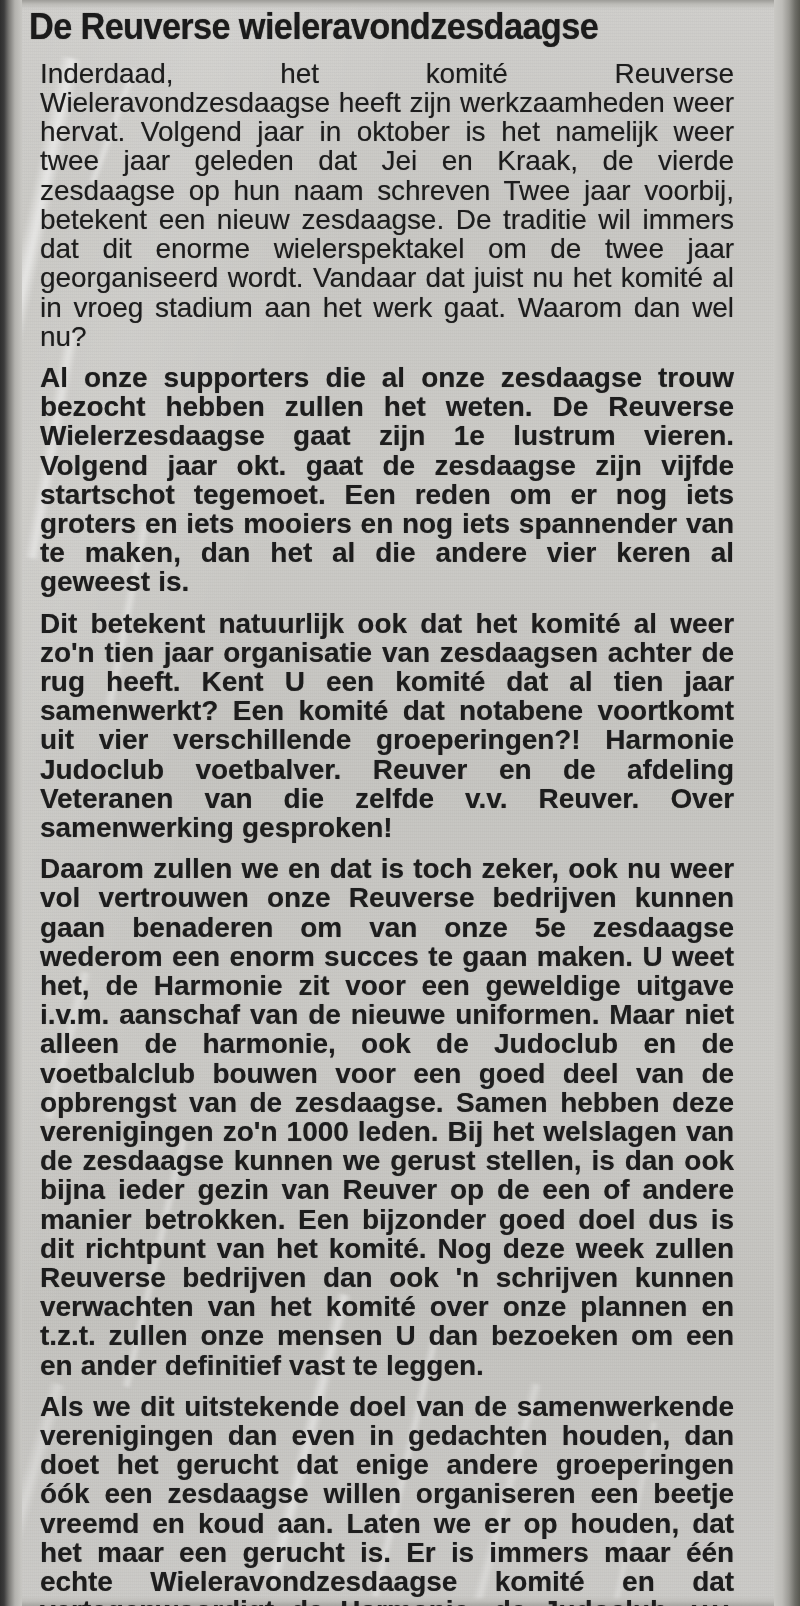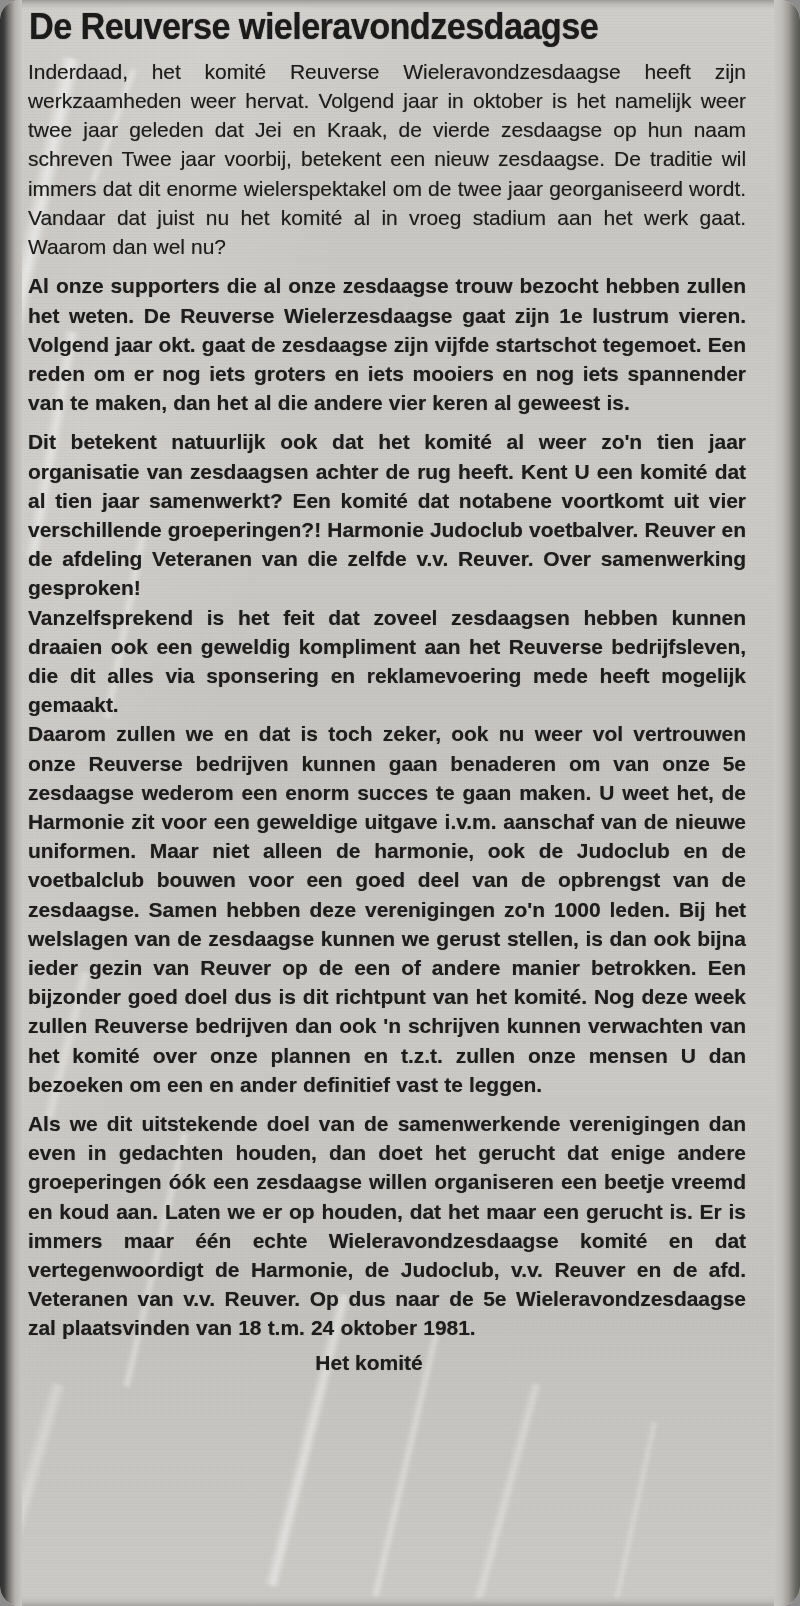--- a/index.html
+++ b/index.html
@@ -8,21 +8,20 @@
     padding: 0;
     background: #8d8d8d;
   }
   #clipping {
     position: relative;
     width: 800px;
     height: 1606px;
     overflow: hidden;
     background: #c9c8c4;
     font-family: "Liberation Sans", sans-serif;
-    border-radius: 20px;
     -webkit-font-smoothing: antialiased;
   }
   
   #paper-surface {
     position: absolute;
     inset: 0;
     background:
       linear-gradient(105deg,
         rgba(255,255,255,0.00) 0%,
         rgba(255,255,255,0.10) 18%,
@@ -133,24 +132,24 @@
     line-height: 1.08;
     letter-spacing: -0.7px;
     color: #1b1b1b;
     margin: 0 0 10px 1px;
     white-space: nowrap;
     transform: scaleX(0.955);
     transform-origin: left center;
     text-shadow: 0 0 1.1px rgba(0,0,0,.55);
   }
   .para {
-    font-size: 21px;
+    font-size: 28px;
     line-height: 29.2px;
     color: #1d1d1d;
-    margin: 0;
+    margin: 12px;
     text-align: justify;
     text-align-last: left;
     letter-spacing: -0.05px;
     word-spacing: 0.4px;
     text-shadow: 0 0 0.85px rgba(0,0,0,.40);
   }
   .para + .para { margin-top: 0; font-weight: bold; }
   .para.gap-before { margin-top: 10px; }
   #signature {
     font-size: 21px;
@@ -186,21 +185,20 @@
   <div id="content">
 
     <h1 id="headline">De Reuverse wieleravondzesdaagse</h1>
 
     <p class="para">Inderdaad, het komité Reuverse Wieleravondzesdaagse heeft zijn werkzaamheden weer hervat. Volgend jaar in oktober is het namelijk weer twee jaar geleden dat Jei en Kraak, de vierde zesdaagse op hun naam schreven Twee jaar voorbij, betekent een nieuw zesdaagse. De traditie wil immers dat dit enorme wielerspektakel om de twee jaar georganiseerd wordt. Vandaar dat juist nu het komité al in vroeg stadium aan het werk gaat. Waarom dan wel nu?</p>
 
     <p class="para gap-before">Al onze supporters die al onze zesdaagse trouw bezocht hebben zullen het weten. De Reuverse Wielerzesdaagse gaat zijn 1e lustrum vieren. Volgend jaar okt. gaat de zesdaagse zijn vijfde startschot tegemoet. Een reden om er nog iets groters en iets mooiers en nog iets spannender van te maken, dan het al die andere vier keren al geweest is.</p>
 
     <p class="para gap-before">Dit betekent natuurlijk ook dat het komité al weer zo'n tien jaar organisatie van zesdaagsen achter de rug heeft. Kent U een komité dat al tien jaar samenwerkt? Een komité dat notabene voortkomt uit vier verschillende groeperingen?! Harmonie Judoclub voetbalver. Reuver en de afdeling Veteranen van die zelfde v.v. Reuver. Over samenwerking gesproken!</p>
 
-    <p class="para">Vanzelfsprekend is het feit dat zoveel zesdaagsen hebben kunnen draaien ook een geweldig kompliment aan het Reuverse bedrijfsleven, die dit alles via sponsering en reklamevoering mede heeft mogelijk gemaakt.</p>
 
     <p class="para">Daarom zullen we en dat is toch zeker, ook nu weer vol vertrouwen onze Reuverse bedrijven kunnen gaan benaderen  om van onze 5e zesdaagse wederom een enorm succes te gaan maken. U weet het, de Harmonie zit voor een geweldige uitgave i.v.m. aanschaf van de nieuwe uniformen. Maar niet alleen de harmonie, ook de Judoclub en de voetbalclub bouwen voor een goed deel van de opbrengst van de zesdaagse. Samen hebben deze verenigingen zo'n 1000 leden. Bij het welslagen van de zesdaagse kunnen we gerust stellen, is dan ook  bijna ieder gezin van Reuver op de een of andere manier betrokken. Een bijzonder goed doel dus is dit richtpunt van het komité. Nog deze week zullen Reuverse bedrijven dan ook 'n schrijven kunnen verwachten van het komité over onze plannen en t.z.t. zullen onze mensen U dan bezoeken om een en ander definitief vast te leggen.</p>
 
     <p class="para gap-before">Als we dit uitstekende doel van de samenwerkende verenigingen dan even in gedachten houden, dan doet het gerucht dat enige andere groeperingen óók een zesdaagse willen organiseren een beetje vreemd en koud aan. Laten we er op houden, dat het maar een gerucht is. Er is immers maar één echte Wieleravondzesdaagse komité en dat vertegenwoordigt de Harmonie, de Judoclub, v.v. Reuver en de afd. Veteranen van v.v. Reuver. Op dus naar de 5e Wieleravondzesdaagse zal plaatsvinden van 18 t.m. 24 oktober 1981.</p>
 
     <div id="signature">Het komité</div>
   </div>
 
   <div class="edge-top"></div>
   <div class="edge-bottom"></div>

